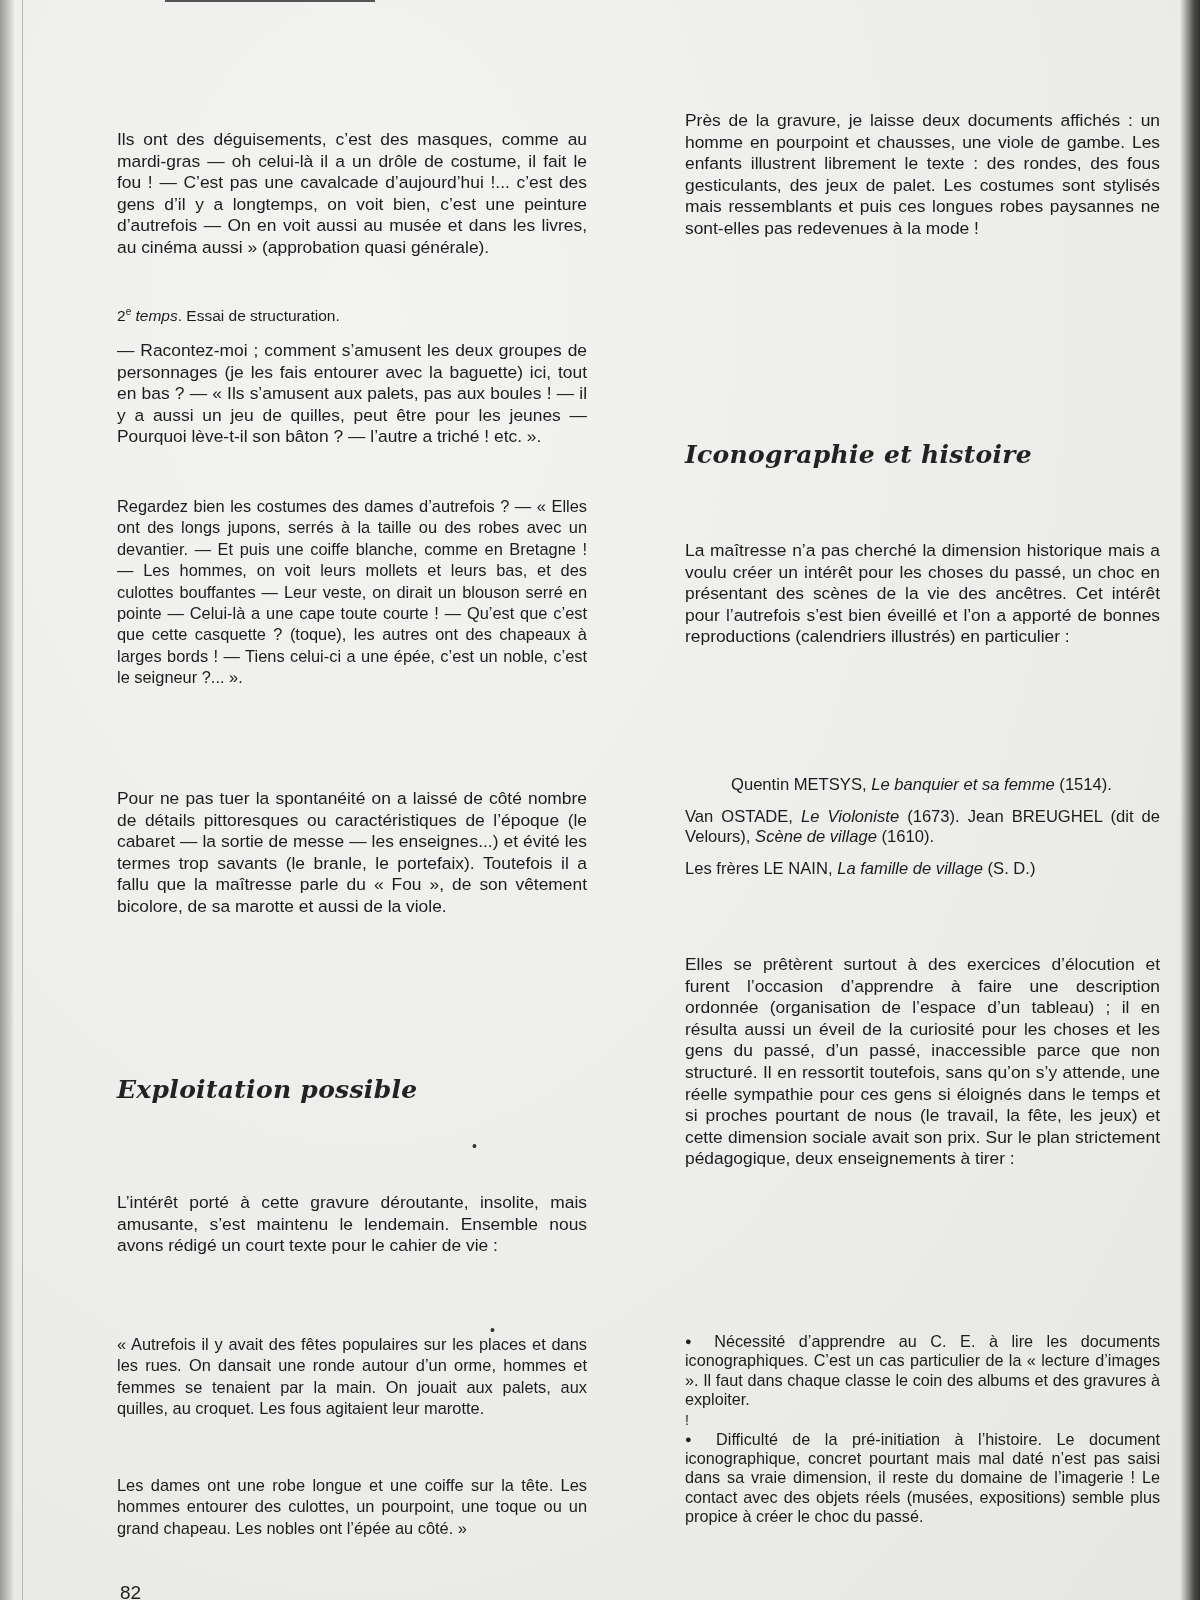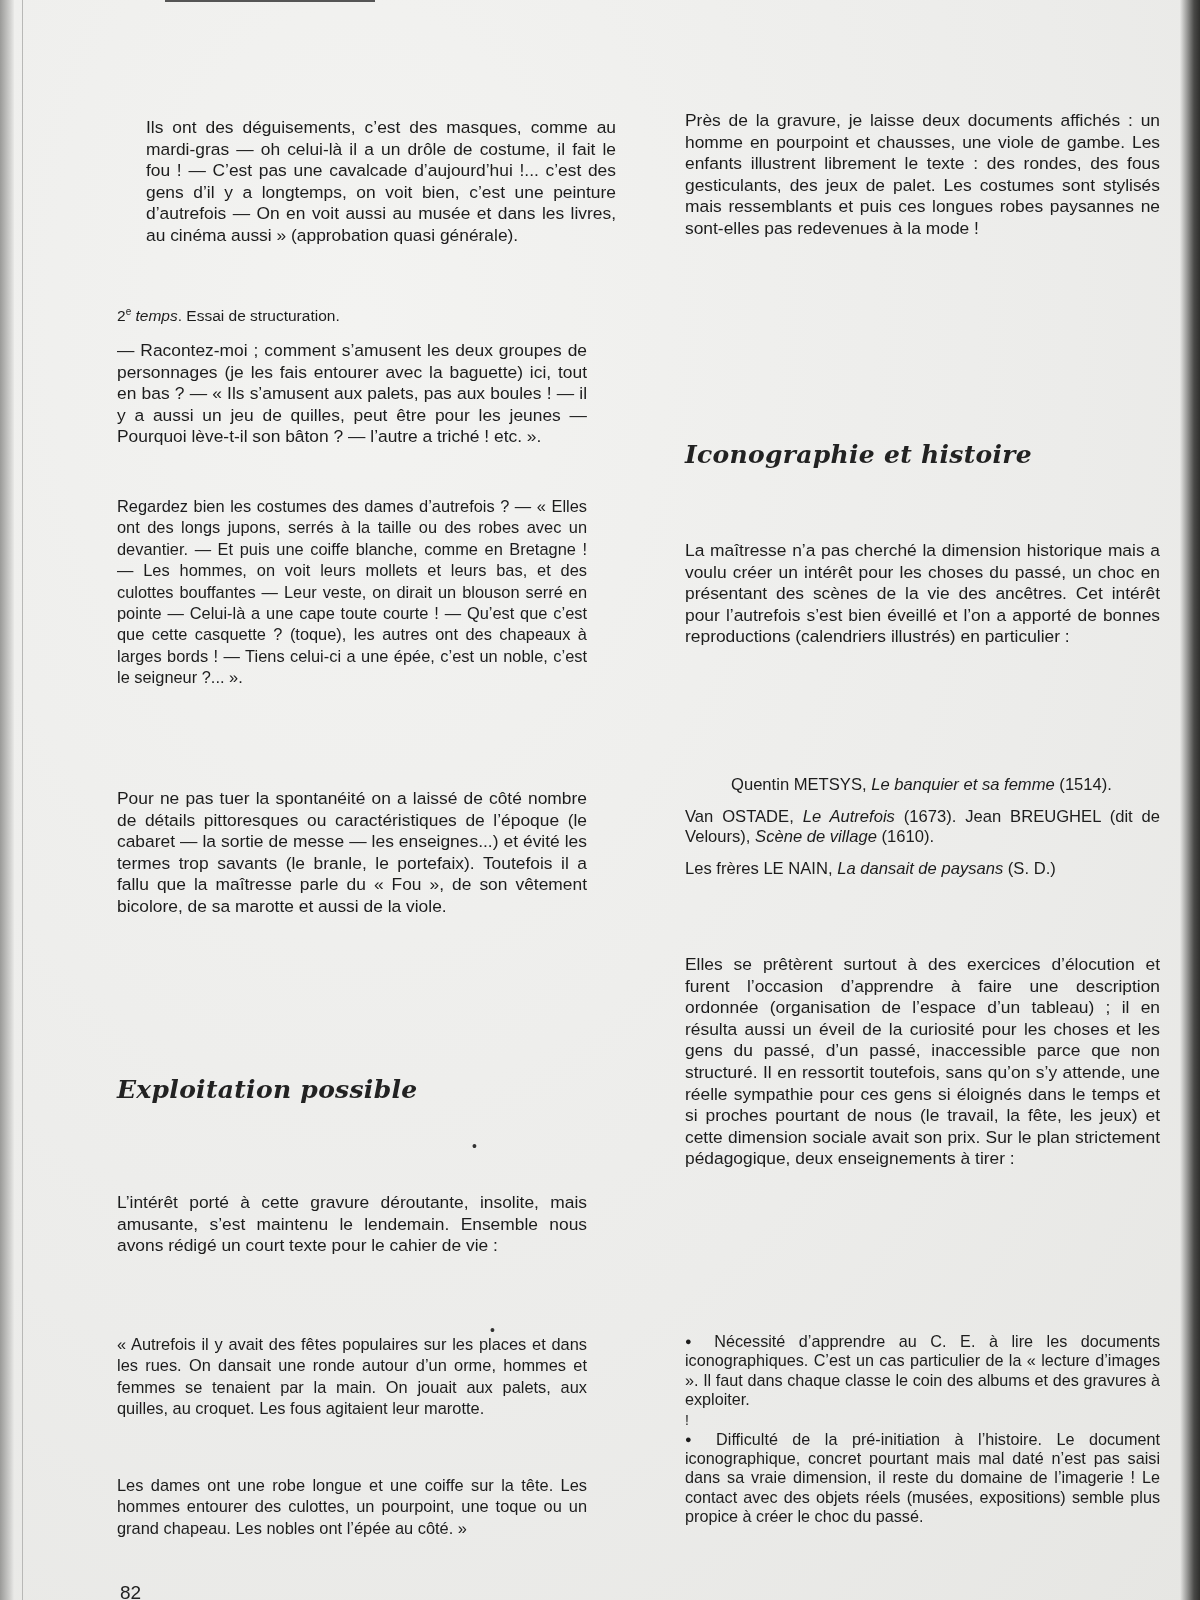--- a/index.html
+++ b/index.html
@@ -102,21 +102,21 @@
   </style>
 </head>
 <body>
 
 <div class="page">
   <div class="left-gutter"></div>
   <div class="left-rule"></div>
   <div class="top-bar"></div>
   <div class="right-shadow"></div>
 
-  <div class="col col-left" style="top:117px;margin-left:29px;">
+  <div class="col col-left" style="top:129px;">
     <p>Ils ont des déguisements, c’est des masques, comme au mardi-gras — oh celui-là il a un drôle de costume, il fait le fou ! — C’est pas une cavalcade d’aujourd’hui !... c’est des gens d’il y a longtemps, on voit bien, c’est une peinture d’autrefois — On en voit aussi au musée et dans les livres, au cinéma aussi » (approbation quasi générale).</p>
   </div>
 
   <div class="col col-left" style="top:302px;">
     <p class="small" style="text-align:left;">
       <span>2</span><sup style="font-size:10px;">e</sup>
       <em>temps</em><span>. Essai de structuration.</span>
     </p>
   </div>
 
@@ -160,24 +160,24 @@
 
   <div class="col col-right" style="top:444px;">
     <h2 class="heading">Iconographie et histoire</h2>
   </div>
 
   <div class="col col-right refs" style="top:775px;">
     <p style="margin-bottom:12px;margin-left:46px;">
       <span>Quentin METSYS, </span><span class="ital">Le banquier et sa femme</span><span> (1514).</span>
     </p>
     <p style="margin-bottom:12px;">
-      <span>Van OSTADE, </span><span class="ital">Le Autrefois</span><span> (1673).</span><span> Jean BREUGHEL (dit de Velours), </span><span class="ital">Scène de village</span><span> (1610).</span>
+      <span>Van OSTADE, </span><span class="ital">Le Violoniste</span><span> (1673).</span><span> Jean BREUGHEL (dit de Velours), </span><span class="ital">Scène de village</span><span> (1610).</span>
     </p>
     <p>
-      <span>Les frères LE NAIN, </span><span class="ital">La dansait de paysans</span><span> (S. D.)</span>
+      <span>Les frères LE NAIN, </span><span class="ital">La famille de village</span><span> (S. D.)</span>
     </p>
   </div>
 
   <div class="col col-right" style="top:954px;">
     <p>Elles se prêtèrent surtout à des exercices d’élocution et furent l’occasion d’apprendre à faire une description ordonnée (organisation de l’espace d’un tableau) ; il en résulta aussi un éveil de la curiosité pour les choses et les gens du passé, d’un passé, inaccessible parce que non structuré. Il en ressortit toutefois, sans qu’on s’y attende, une réelle sympathie pour ces gens si éloignés dans le temps et si proches pourtant de nous (le travail, la fête, les jeux) et cette dimension sociale avait son prix. Sur le plan strictement pédagogique, deux enseignements à tirer :</p>
   </div>
 
   <div class="col col-right" style="top:1324px;margin-top:8px;">
     <p class="bullet">
       <span style="font-size:11px;vertical-align:2px;">●</span>

